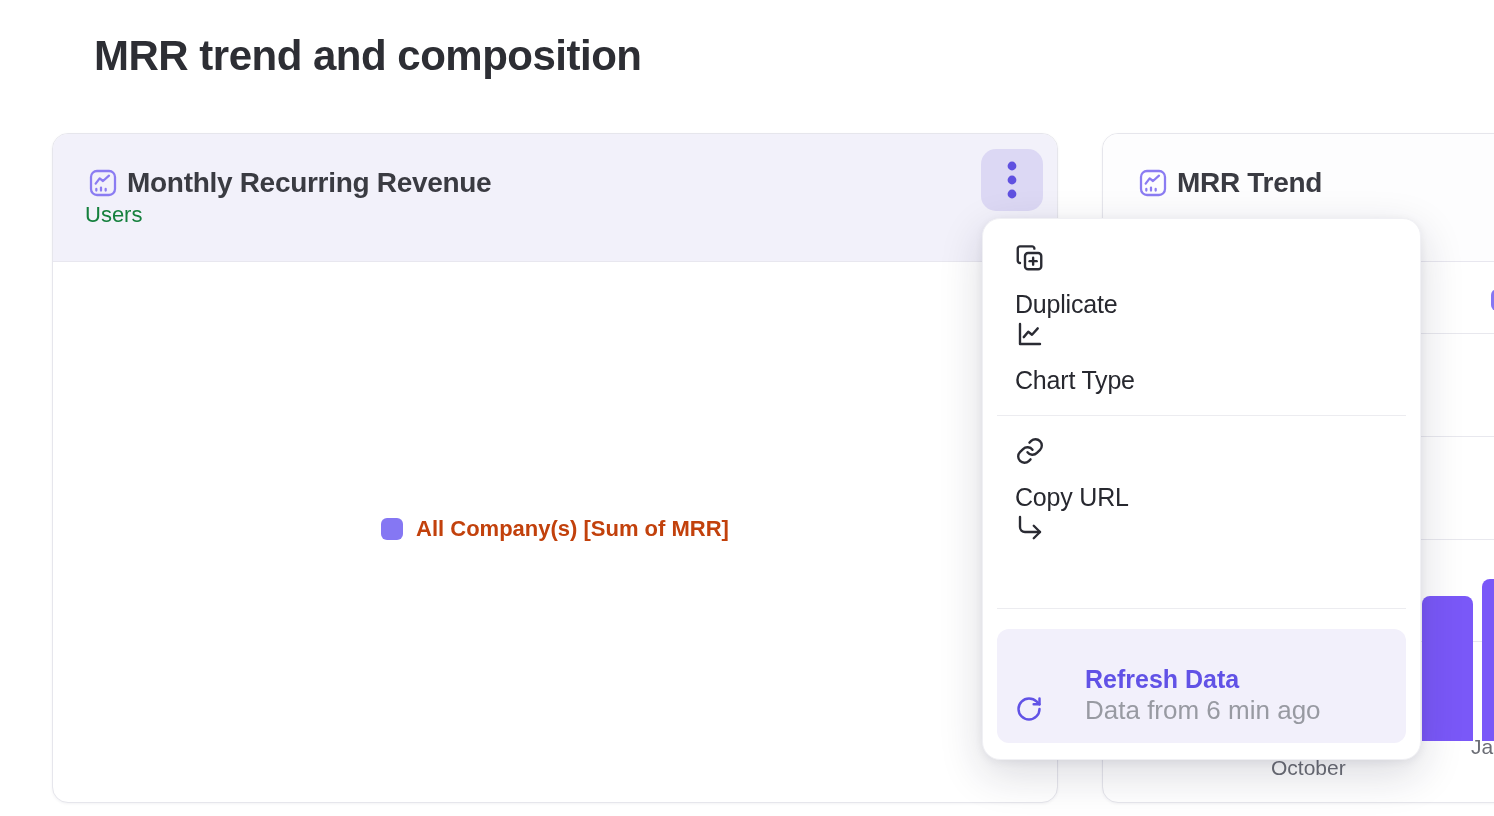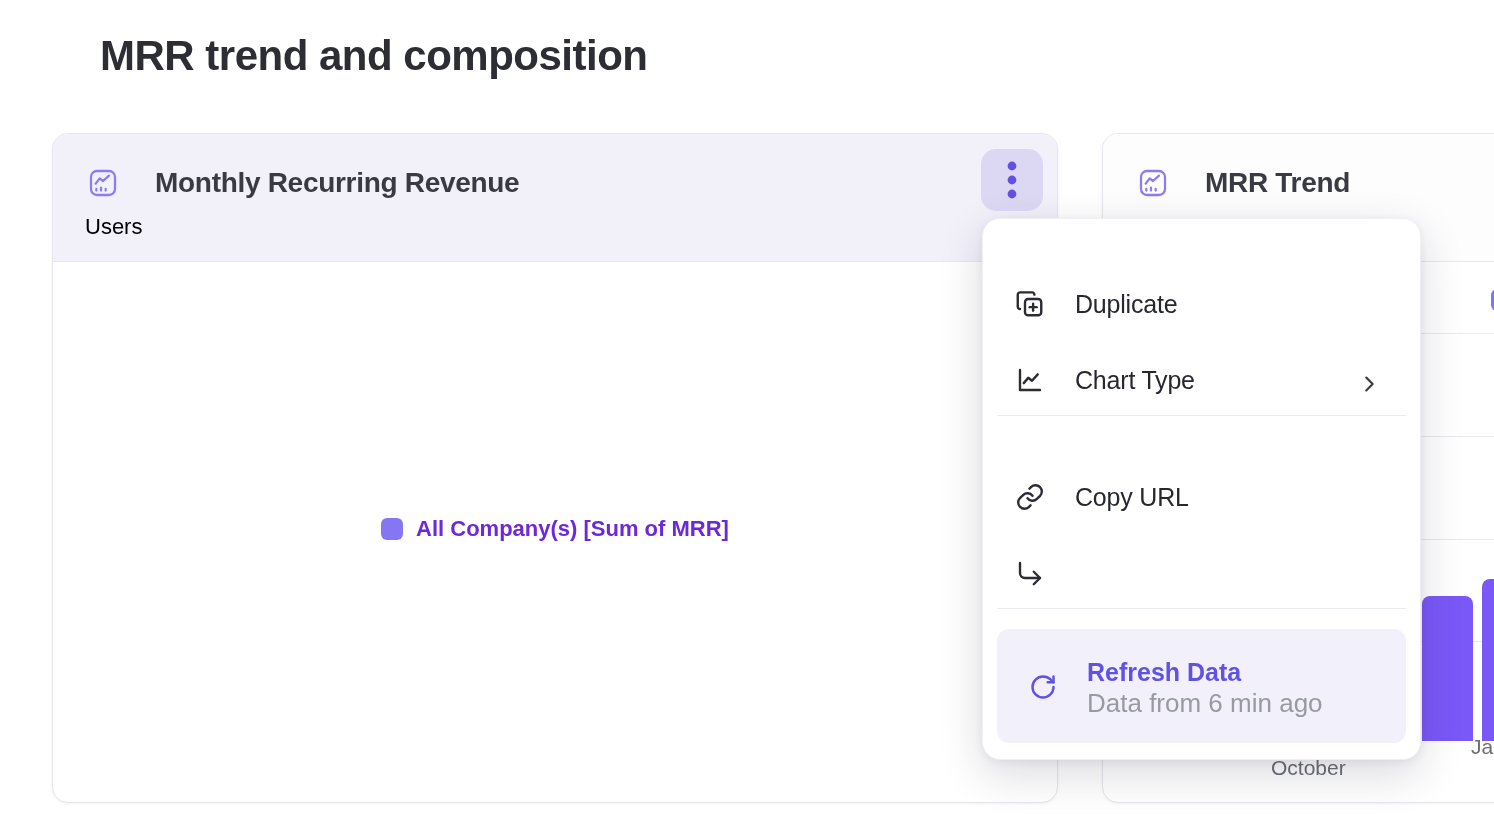--- a/index.html
+++ b/index.html
@@ -1,76 +1,76 @@
 <!DOCTYPE html>
 <html><head>
 <meta charset="utf-8">
 <style>
   * { margin:0; padding:0; box-sizing:border-box; }
   html,body { width:1494px; height:816px; overflow:hidden; background:#fff;
     font-family:"Liberation Sans", sans-serif; }
 
   
-  #page-title { position:absolute; left:100px; top:32px; font-size:42px; font-weight:700;
+  #page-title { position:absolute; left:94px; top:32px; font-size:42px; font-weight:700;
     color:#2d2e34; letter-spacing:-0.5px; }
 
   
   .card { position:absolute; top:133px; height:670px; background:#fff;
     border:1px solid #e6e6ec; border-radius:16px;
     box-shadow:0 1px 3px rgba(25,25,60,.05); }
   #mrr-card { left:52px; width:1006px; }
   #trend-card { left:1102px; width:440px; }
 
   .card-header { position:relative; height:128px; border-bottom:1px solid #e8e7ef;
     border-radius:15px 15px 0 0; padding:33px 0 0 34px; }
   #mrr-card .card-header { background:#f2f1fa; }
   #trend-card .card-header { background:#fdfdfe; }
 
-  .card-title-row { display:flex; gap:36px; }
+  .card-title-row { display:flex; gap:8px; }
   .chart-card-icon { width:32px; height:32px; color:#8b7cf2; flex:0 0 auto; }
   .card-title { font-size:28px; font-weight:700; color:#3a3b42; letter-spacing:-0.3px; }
-  .card-subtitle { margin-top:15px; margin-left:-2px; font-size:22px; color:#000000; }
+  .card-subtitle { margin-top:3px; margin-left:-2px; font-size:22px; color:#15803d; }
 
   
   #kebab-button { position:absolute; right:14px; top:15px; width:62px; height:62px;
     border:none; border-radius:15px; background:#dcd8f4; cursor:pointer;
     display:flex; align-items:center; justify-content:center; }
   #kebab-button svg { width:10px; height:40px; }
 
   
   .kpi-content { position:absolute; left:0; right:0; top:128px; bottom:0;
     display:flex; flex-direction:column; align-items:center; justify-content:center; }
   .kpi-legend { display:flex; align-items:center; gap:13px; margin-bottom:6px; }
   .legend-swatch { width:22px; height:22px; border-radius:6px; background:#8577f3; }
-  .kpi-legend-label { font-size:22px; font-weight:600; color:#6d28d9; }
+  .kpi-legend-label { font-size:22px; font-weight:600; color:#c2410c; }
   .kpi-value { font-size:112px; font-weight:800; color:#42444d; letter-spacing:-3px;
     line-height:1.05; }
 
   
   .trend-plot { position:absolute; left:0; right:0; top:129px; bottom:0; overflow:hidden; }
   .gridline { position:absolute; left:0; right:0; height:1px; background:#e8e8ee; }
   .trend-bar { position:absolute; background:#7a58f8; border-radius:8px 8px 0 0; }
   .trend-legend-swatch { position:absolute; width:22px; height:22px; border-radius:6px;
     background:#8577f3; }
   .x-label { position:absolute; font-size:21px; color:#6b6d75; white-space:nowrap; }
 
   
   #context-menu { position:absolute; left:982px; top:218px; width:439px;
     background:#fff; border:1px solid #f0f0f4; border-radius:18px;
     box-shadow:0 14px 44px rgba(22,22,58,.16), 0 2px 8px rgba(22,22,58,.06);
     padding:24px 14px 16px 14px; z-index:10; }
-  .menu-row { display:flex; align-items:flex-end; height:76px; padding:0 26px 0 18px;
-    gap:30px; cursor:pointer; border-radius:12px; }
+  .menu-row { display:flex; align-items:flex-start; height:76px; padding:0 26px 0 18px;
+    gap:17px; cursor:pointer; border-radius:12px;flex-direction:column; }
   .menu-row svg.mi { width:30px; height:30px; color:#2a2b33; flex:0 0 auto; }
   .menu-label { font-size:25px; font-weight:500; color:#27282f; letter-spacing:-0.2px; }
   .menu-chevron { margin-left:auto; width:22px; height:22px; color:#3a3b42; }
   .menu-divider { height:1px; background:#ececf0; border:none; margin:20px 0; }
 
-  #refresh-item { display:flex; align-items:center; gap:30px; background:#f2f0fb;
-    border-radius:12px; padding:20px 20px 20px 32px; min-height:114px; cursor:pointer; }
+  #refresh-item { display:flex; align-items:flex-end; gap:42px; background:#f2f0fb;
+    border-radius:12px; padding:20px 20px 20px 18px; min-height:114px; cursor:pointer; }
   #refresh-item svg { width:28px; height:28px; color:#6152e6; margin-top:2px; flex:0 0 auto; }
   .refresh-label { font-size:25px; font-weight:600; color:#6152e6; line-height:30px; }
   .refresh-sublabel { margin-top:3px; font-size:26px; color:#989aa2; line-height:26px; }
 </style>
 </head>
 <body>
 
 <h1 id="page-title">MRR trend and composition</h1>
 
 <section class="card" id="mrr-card">

